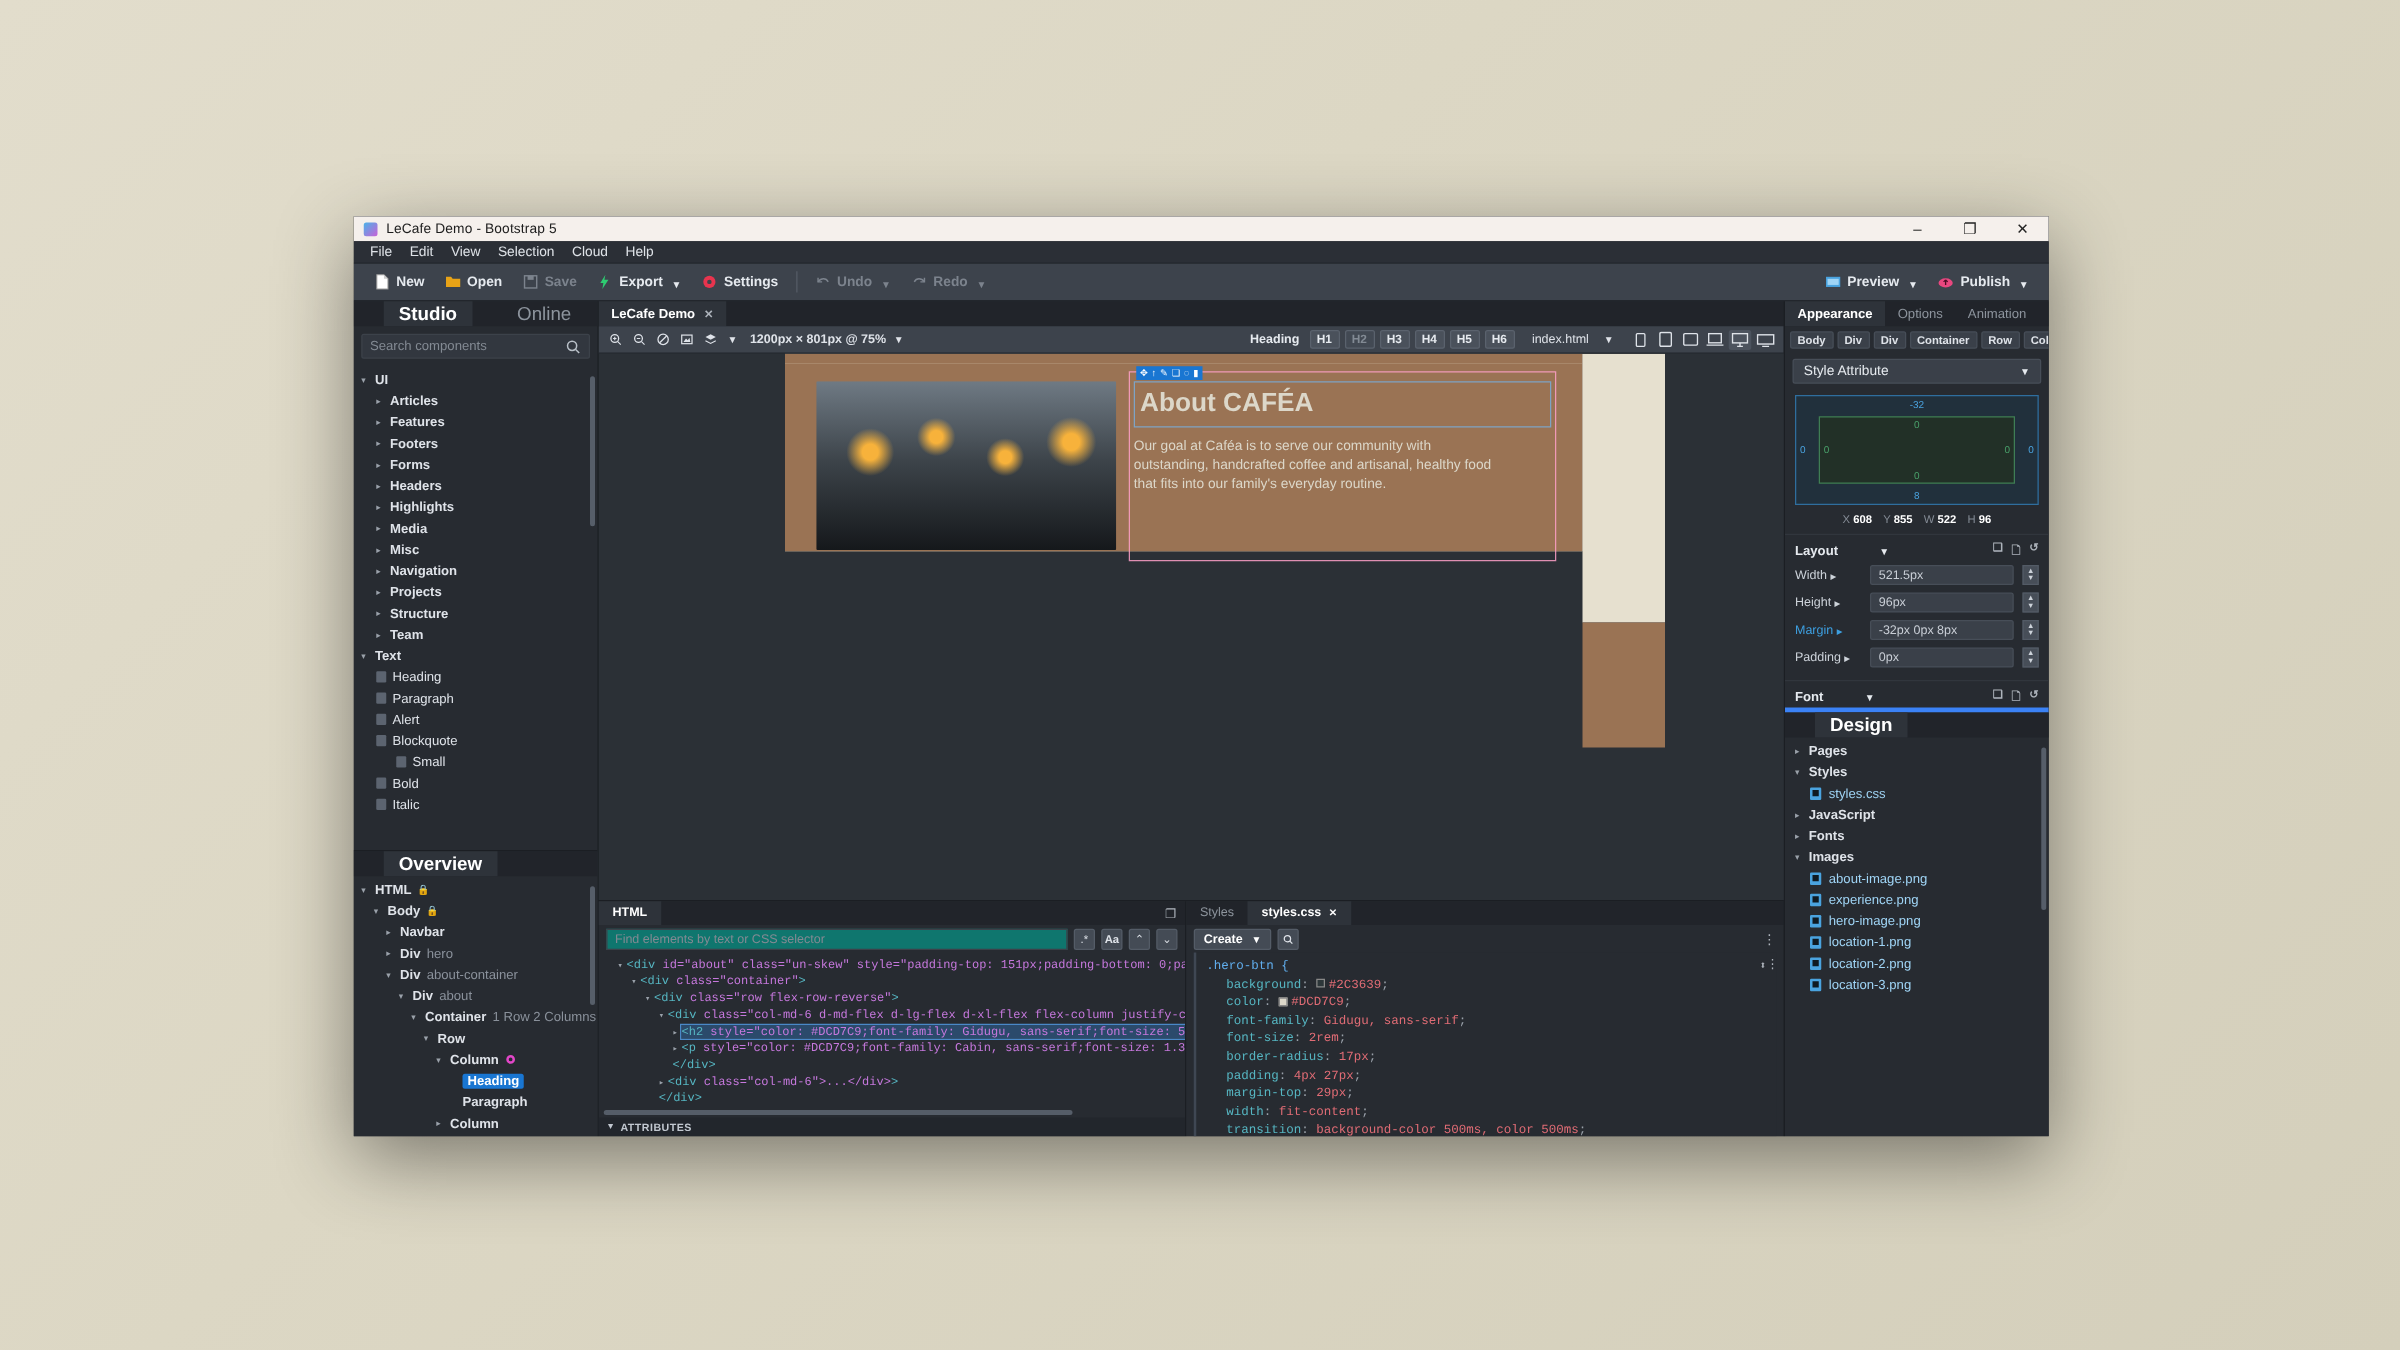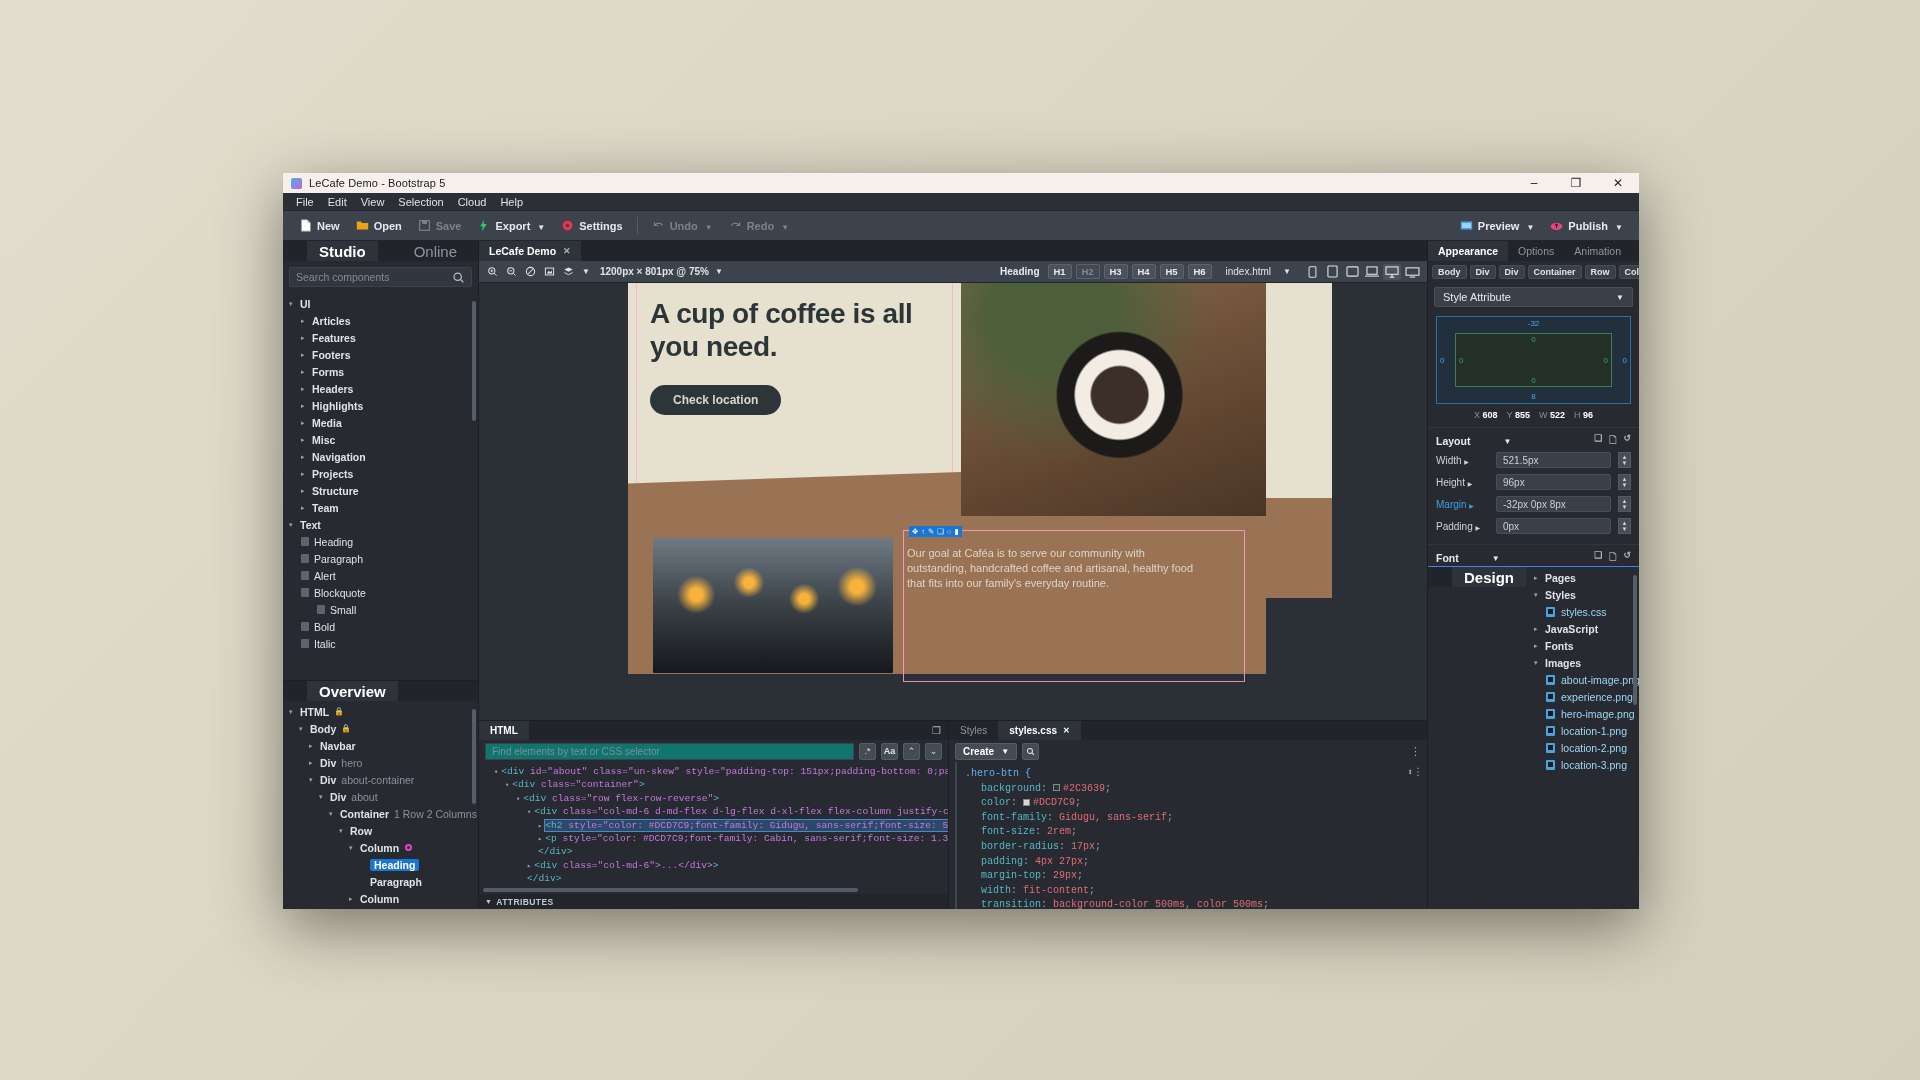--- a/index.html
+++ b/index.html
@@ -185,21 +185,21 @@
   .sect{ margin-top:7px;border-top:1px solid #31363d;padding-top:5px;}
   .secthead{ display:flex;align-items:center;padding:0 8px;color:#e6eaef;font-size:10.5px;font-weight:bold;gap:28px;}
   .secthead .icons{margin-left:auto;display:flex;gap:7px;color:#aeb4bc;font-size:9px;}
   .prow{ display:flex;align-items:center;padding:3px 8px;gap:4px;}
   .plabel{ width:56px;color:#cdd3da;font-size:10px;}
   .plabel.acc{color:#3d9fe0;}
   .pfield{ flex:1;height:16px;background:#3a4049;border:1px solid #474e58;border-radius:2px;
     display:flex;align-items:center;padding:0 6px;color:#c9ced6;font-size:10px;}
   .stepper{ width:13px;height:16px;background:#474e58;border:1px solid #535b66;margin-left:3px;
     display:flex;flex-direction:column;align-items:center;justify-content:center;color:#cdd3da;font-size:6px;line-height:6px;cursor:pointer;}
-  .design{flex:1;display:flex;flex-direction:row;border-top:1px solid #3b82f6;}
+  .design{flex:1;display:flex;flex-direction:column;border-top:4px solid #3b82f6;}
   .fileico{width:9px;height:10px;background:#4aa3df;border-radius:1px;margin-right:6px;flex:0 0 9px;
     display:flex;align-items:center;justify-content:center;}
   .fileico i{width:5px;height:5px;background:#0f1a22;display:block;}
 </style>
 </head>
 <body>
 
 <div class="app-window">
 
   <div class="titlebar">
@@ -550,46 +550,36 @@
                   <path d="M5 12h6" stroke="#dfe3e9" stroke-width="1.2"></path>
                 </svg>
               </div>
           </div>
         </div>
       </div>
 
       <div class="canvas">
         <div class="page">
 
-          <div class="hero">
-            <div class="hero-left">
-              <div class="hero-h1">A cup of coffee is all you need.</div>
-              <div class="hero-btn">Check location</div>
-              <div class="pinkline" style="left:8px;top:0;width:1px;height:218px;"></div>
-              <div class="pinkline" style="right:8px;top:0;width:1px;height:218px;"></div>
-              <div class="pinkline" style="left:8px;top:217px;right:8px;height:1px;"></div>
-            </div>
-            <div class="hero-img"></div>
-            <div class="hero-skew"></div>
-          </div>
 
           <div style="height:8px;background:#9a7354;"></div>
 
           <div class="about">
             <div class="about-img"></div>
             <div class="about-txt">
               <div class="about-sel"></div>
               <div class="seltoolbar">
                 <span>✥</span>
                 <span>↑</span>
                 <span>✎</span>
                 <span>❏</span>
                 <span>◌</span>
                 <span>▮</span>
               </div>
+              <div class="about-h2">About CAFÉA</div>
               <div class="about-p">Our goal at Caféa is to serve our community with outstanding, handcrafted coffee and artisanal, healthy food that fits into our family's everyday routine.</div>
             </div>
           </div>
 
         </div>
         <div style="position:absolute;left:787px;top:0;width:66px;height:215px;background:#e6e0cf;"></div>
         <div style="position:absolute;left:787px;top:215px;width:66px;height:100px;background:#9a7354;"></div>
       </div>
 
       <div class="bottom">

